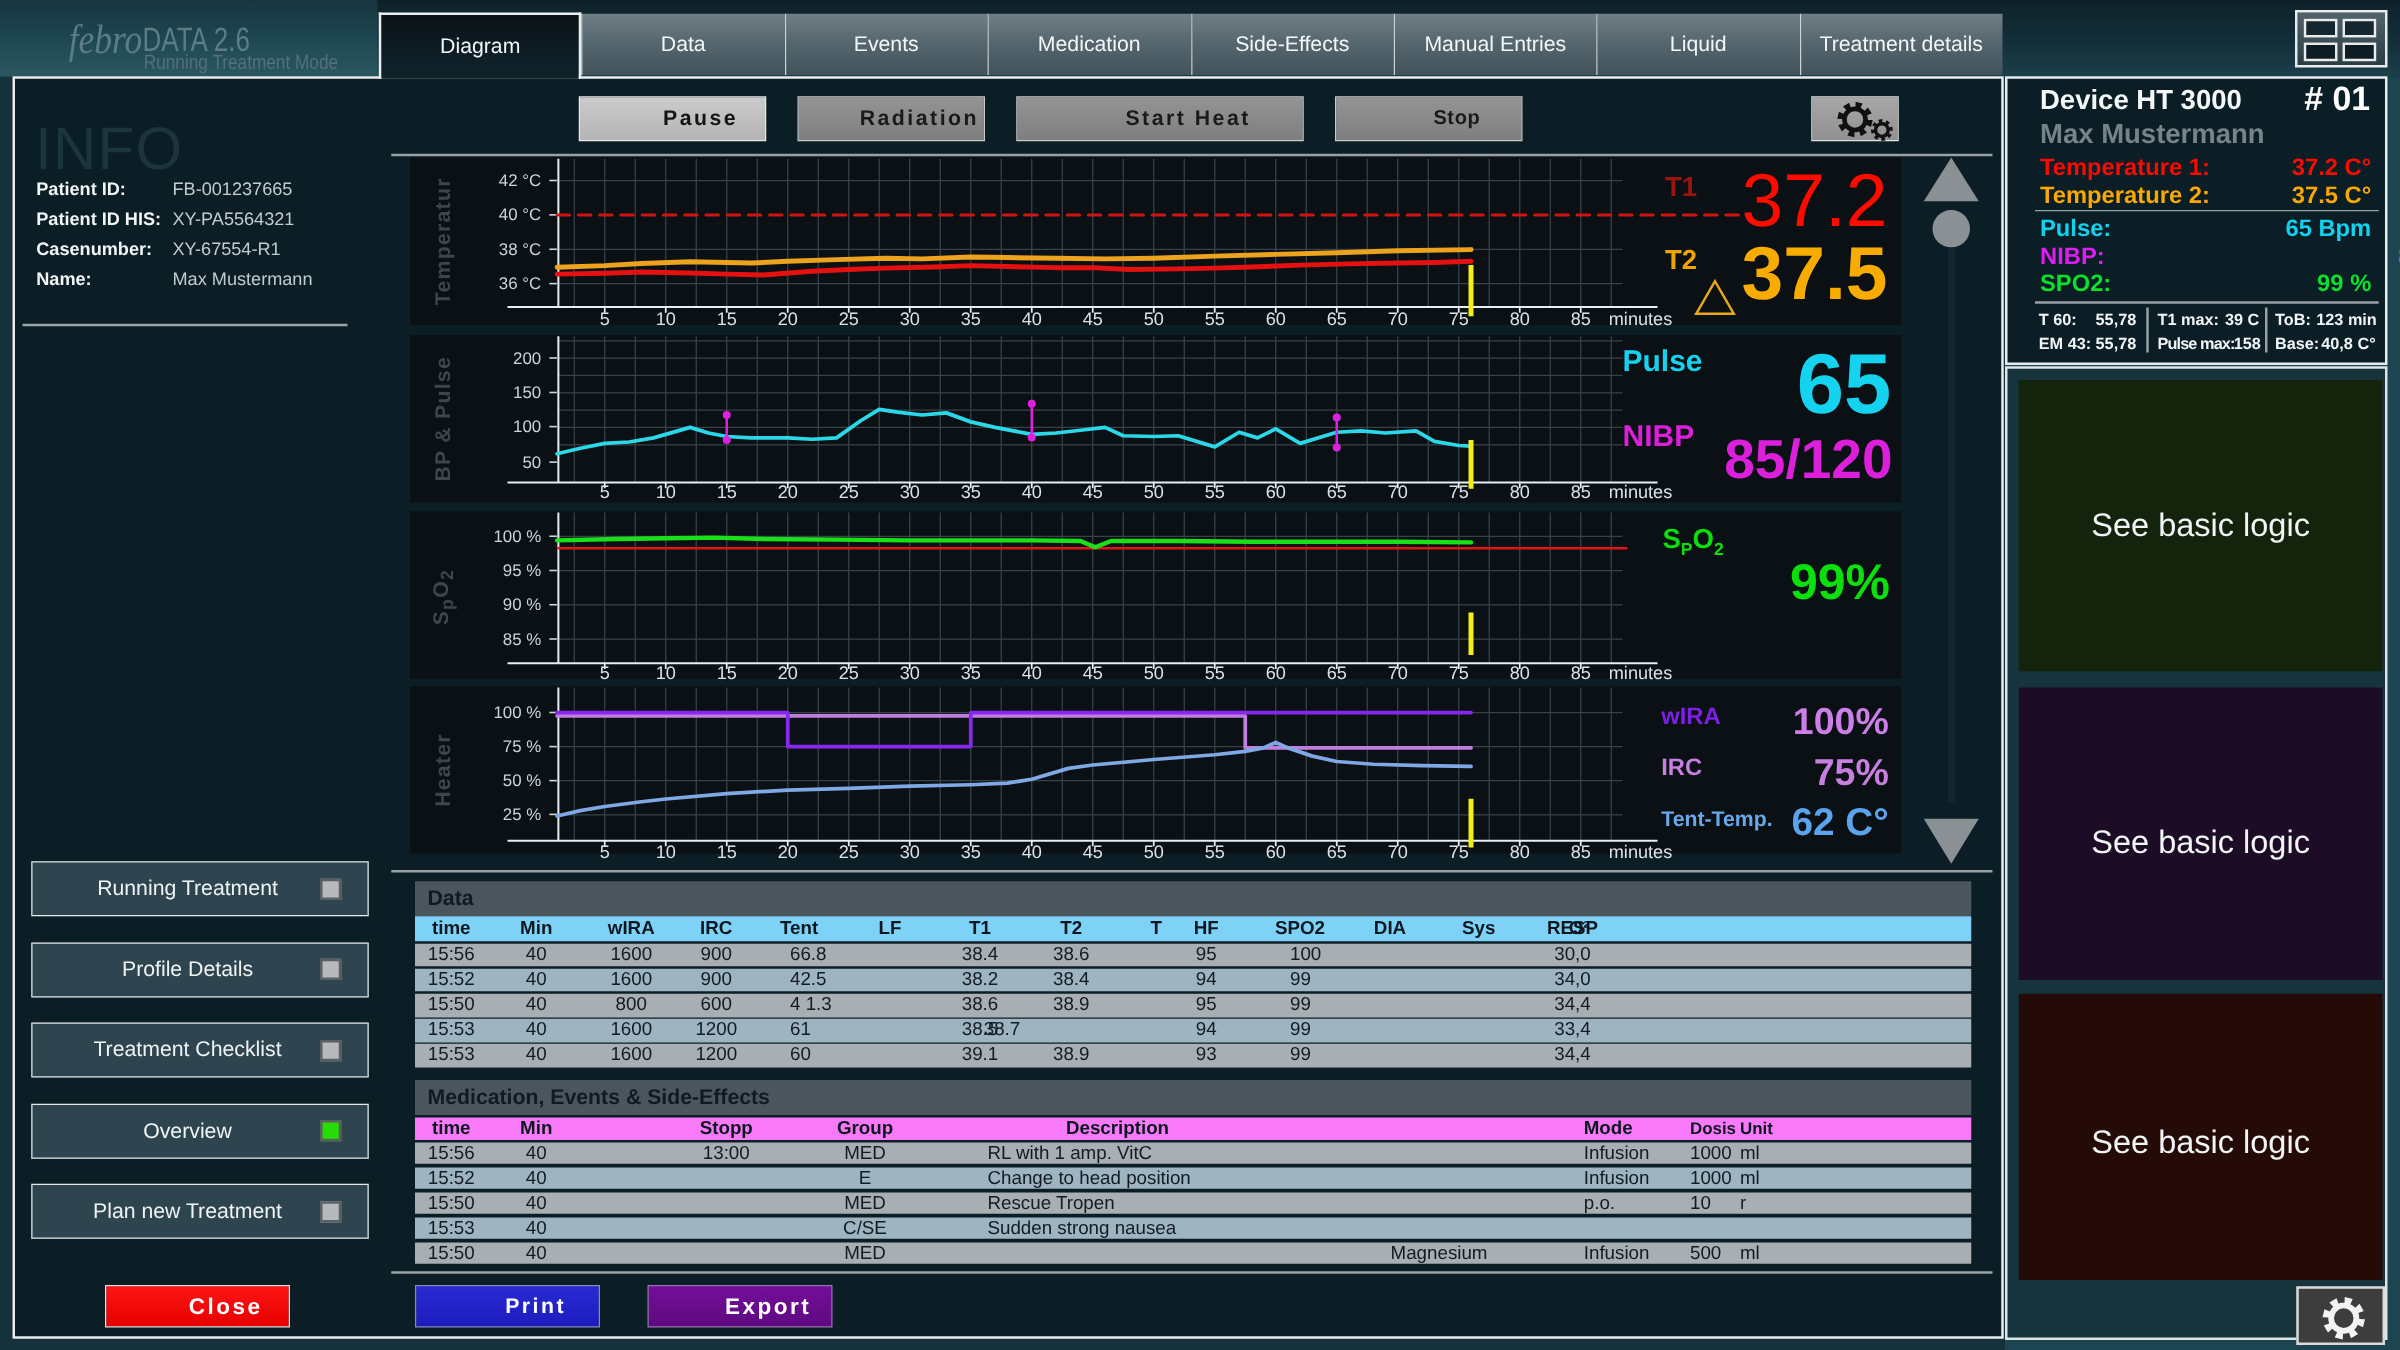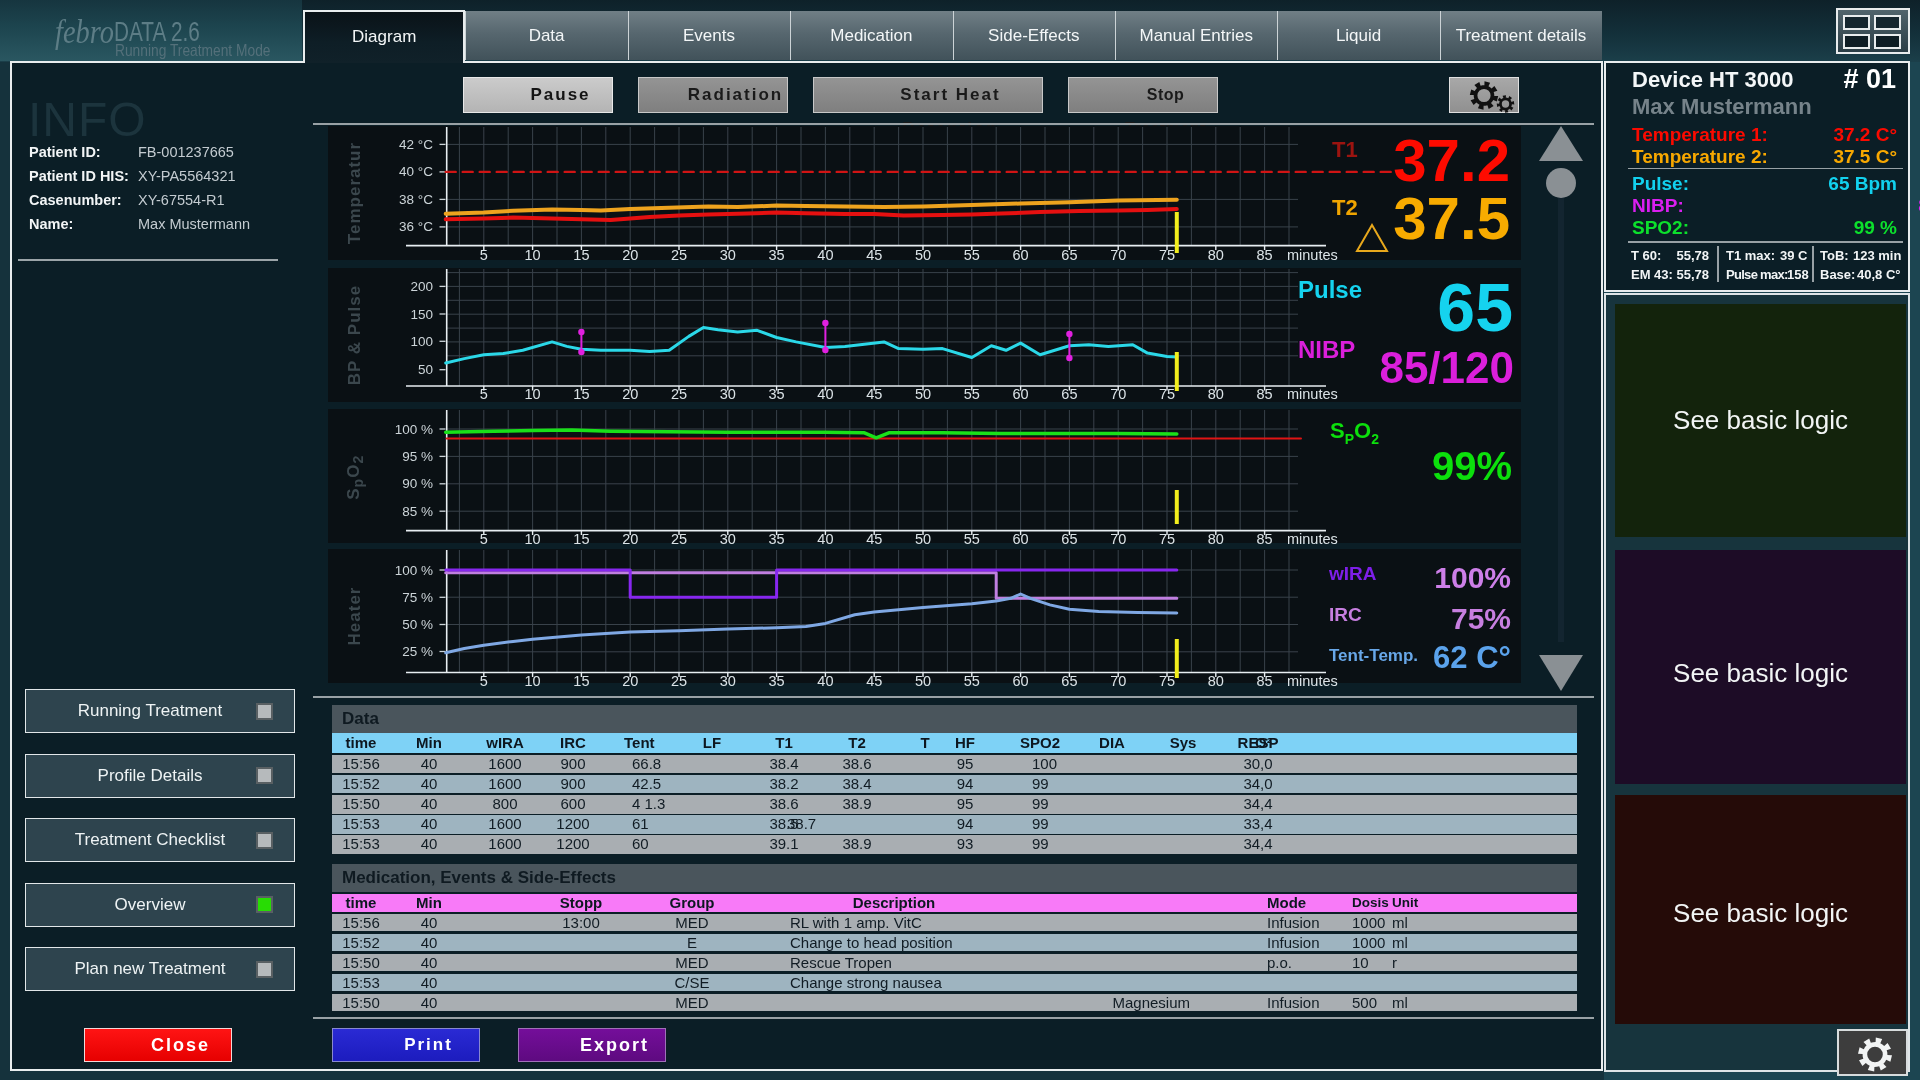--- a/index.html
+++ b/index.html
@@ -124,21 +124,21 @@
       <text x="105" y="105.4" fill="#ccd4d8" font-size="13.5" text-anchor="end">36 °C</text>
       <path d="M111.5,100.9h6" stroke="#ccd4d8" stroke-width="1.3"></path>
       <path d="M117.7,45.9 L1072.0,45.9" stroke="#d01414" stroke-width="2.4" fill="none" stroke-linejoin="round" stroke-linecap="round" stroke-dasharray="10 7"></path>
       <path d="M117.7,87.8 L155.8,86.5 L185.1,84.8 L224.1,83.4 L253.4,84.0 L272.9,84.4 L302.2,83.0 L341.2,81.7 L380.3,80.6 L409.6,81.1 L448.6,79.6 L477.9,80.0 L516.9,80.6 L556.0,81.1 L595.0,80.6 L643.8,78.9 L692.6,77.5 L741.4,76.2 L790.2,74.6 L848.8,73.7" stroke="#eea31e" stroke-width="4" fill="none" stroke-linejoin="round" stroke-linecap="round"></path>
       <path d="M117.7,93.3 L155.8,92.6 L185.1,91.6 L224.1,92.4 L253.4,93.3 L282.7,94.0 L321.7,91.0 L351.0,89.6 L380.3,88.5 L419.3,87.6 L448.6,86.5 L477.9,87.2 L516.9,88.1 L546.2,88.1 L575.5,89.6 L614.5,89.1 L643.8,88.5 L673.1,87.6 L712.1,86.1 L751.2,85.1 L790.2,84.4 L819.5,84.0 L848.8,83.0" stroke="#e51010" stroke-width="4" fill="none" stroke-linejoin="round" stroke-linecap="round"></path>
       <path d="M848.8,86V127" stroke="#f2ee1c" stroke-width="4"></path>
     </svg>
   </div>
 <div class="rot" style="left:290px;top:183px;width:130px;z-index:3">Temperatur</div>
 <div style="left:1332px;top:137px;width:40px;font-weight:bold;font-size:22px;color:#9c1410;z-index:3">T1</div>
-<div style="left:1350px;top:126px;width:160px;text-align:right;font-weight:bold;font-size:60px;color:#fe0b00;z-index:3">37.2</div>
+<div style="left:1350px;top:126px;width:160px;text-align:right;font-weight:normal;font-size:60px;color:#fe0b00;z-index:3">37.2</div>
 <div style="left:1332px;top:195px;width:40px;font-weight:bold;font-size:22px;color:#efa400;z-index:3">T2</div>
 <div style="left:1350px;top:184px;width:160px;text-align:right;font-weight:bold;font-size:60px;color:#f8ab00;z-index:3">37.5</div>
 <svg width="36" height="32" viewBox="0 0 36 32" style="position:absolute;left:1354px;top:222px;z-index:3">
     <path d="M18,3 L33,29 L3,29 Z" fill="none" stroke="#e8a81c" stroke-width="2"></path>
   </svg>
 
 <div class="cpanel" style="left:328px;top:268px;width:1193px;height:134px;z-index:2">
     <svg width="1193" height="146" viewBox="0 0 1193 146" style="position:absolute;left:0;top:0;overflow:visible">
       <path d="M131.4,1V118.0M155.8,1V118.0M180.2,1V118.0M204.6,1V118.0M229.0,1V118.0M253.4,1V118.0M277.8,1V118.0M302.2,1V118.0M326.6,1V118.0M351.0,1V118.0M375.4,1V118.0M399.8,1V118.0M424.2,1V118.0M448.6,1V118.0M473.0,1V118.0M497.4,1V118.0M521.8,1V118.0M546.2,1V118.0M570.6,1V118.0M595.0,1V118.0M619.4,1V118.0M643.8,1V118.0M668.2,1V118.0M692.6,1V118.0M717.0,1V118.0M741.4,1V118.0M765.8,1V118.0M790.2,1V118.0M814.6,1V118.0M839.0,1V118.0M863.4,1V118.0M887.8,1V118.0M912.2,1V118.0M936.6,1V118.0M961.0,1V118.0" stroke="#39424a" stroke-width="1" fill="none"></path>
       <path d="M118.7,87.8H970M118.7,73.9H970M118.7,60.1H970M118.7,46.2H970M118.7,32.3H970M118.7,18.4H970M118.7,4.6H970" stroke="#39424a" stroke-width="1" fill="none"></path>
@@ -394,21 +394,21 @@
     <div class="tv" style="top:953.5px;height:17.6px;line-height:17.6px;left:359px;width:140px;text-align:center">40</div>
     <div class="tv" style="top:953.5px;height:17.6px;line-height:17.6px;left:622px;width:140px;text-align:center">MED</div>
     <div class="tv" style="top:953.5px;height:17.6px;line-height:17.6px;left:790px;width:400px;text-align:left">Rescue Tropen</div>
     <div class="tv" style="top:953.5px;height:17.6px;line-height:17.6px;left:1267px;width:200px;text-align:left">p.o.</div>
     <div class="tv" style="top:953.5px;height:17.6px;line-height:17.6px;left:1352px;width:200px;text-align:left">10</div>
     <div class="tv" style="top:953.5px;height:17.6px;line-height:17.6px;left:1392px;width:200px;text-align:left">r</div>
     <div style="position:absolute;left:332px;top:973.5px;width:1245px;height:17.6px;background:#9eb4c0"></div>
     <div class="tv" style="top:973.5px;height:17.6px;line-height:17.6px;left:291px;width:140px;text-align:center">15:53</div>
     <div class="tv" style="top:973.5px;height:17.6px;line-height:17.6px;left:359px;width:140px;text-align:center">40</div>
     <div class="tv" style="top:973.5px;height:17.6px;line-height:17.6px;left:622px;width:140px;text-align:center">C/SE</div>
-    <div class="tv" style="top:973.5px;height:17.6px;line-height:17.6px;left:790px;width:400px;text-align:left">Change strong nausea</div>
+    <div class="tv" style="top:973.5px;height:17.6px;line-height:17.6px;left:790px;width:400px;text-align:left">Sudden strong nausea</div>
     <div style="position:absolute;left:332px;top:993.5px;width:1245px;height:17.6px;background:#a9aeb2"></div>
     <div class="tv" style="top:993.5px;height:17.6px;line-height:17.6px;left:291px;width:140px;text-align:center">15:50</div>
     <div class="tv" style="top:993.5px;height:17.6px;line-height:17.6px;left:359px;width:140px;text-align:center">40</div>
     <div class="tv" style="top:993.5px;height:17.6px;line-height:17.6px;left:622px;width:140px;text-align:center">MED</div>
     <div class="tv" style="top:993.5px;height:17.6px;line-height:17.6px;left:790px;width:400px;text-align:right">Magnesium</div>
     <div class="tv" style="top:993.5px;height:17.6px;line-height:17.6px;left:1267px;width:200px;text-align:left">Infusion</div>
     <div class="tv" style="top:993.5px;height:17.6px;line-height:17.6px;left:1352px;width:200px;text-align:left">500</div>
     <div class="tv" style="top:993.5px;height:17.6px;line-height:17.6px;left:1392px;width:200px;text-align:left">ml</div>
   </div>
 <div style="left:313px;top:1017px;width:1281px;height:1.5px;background:#99a1a5;z-index:2"></div>

